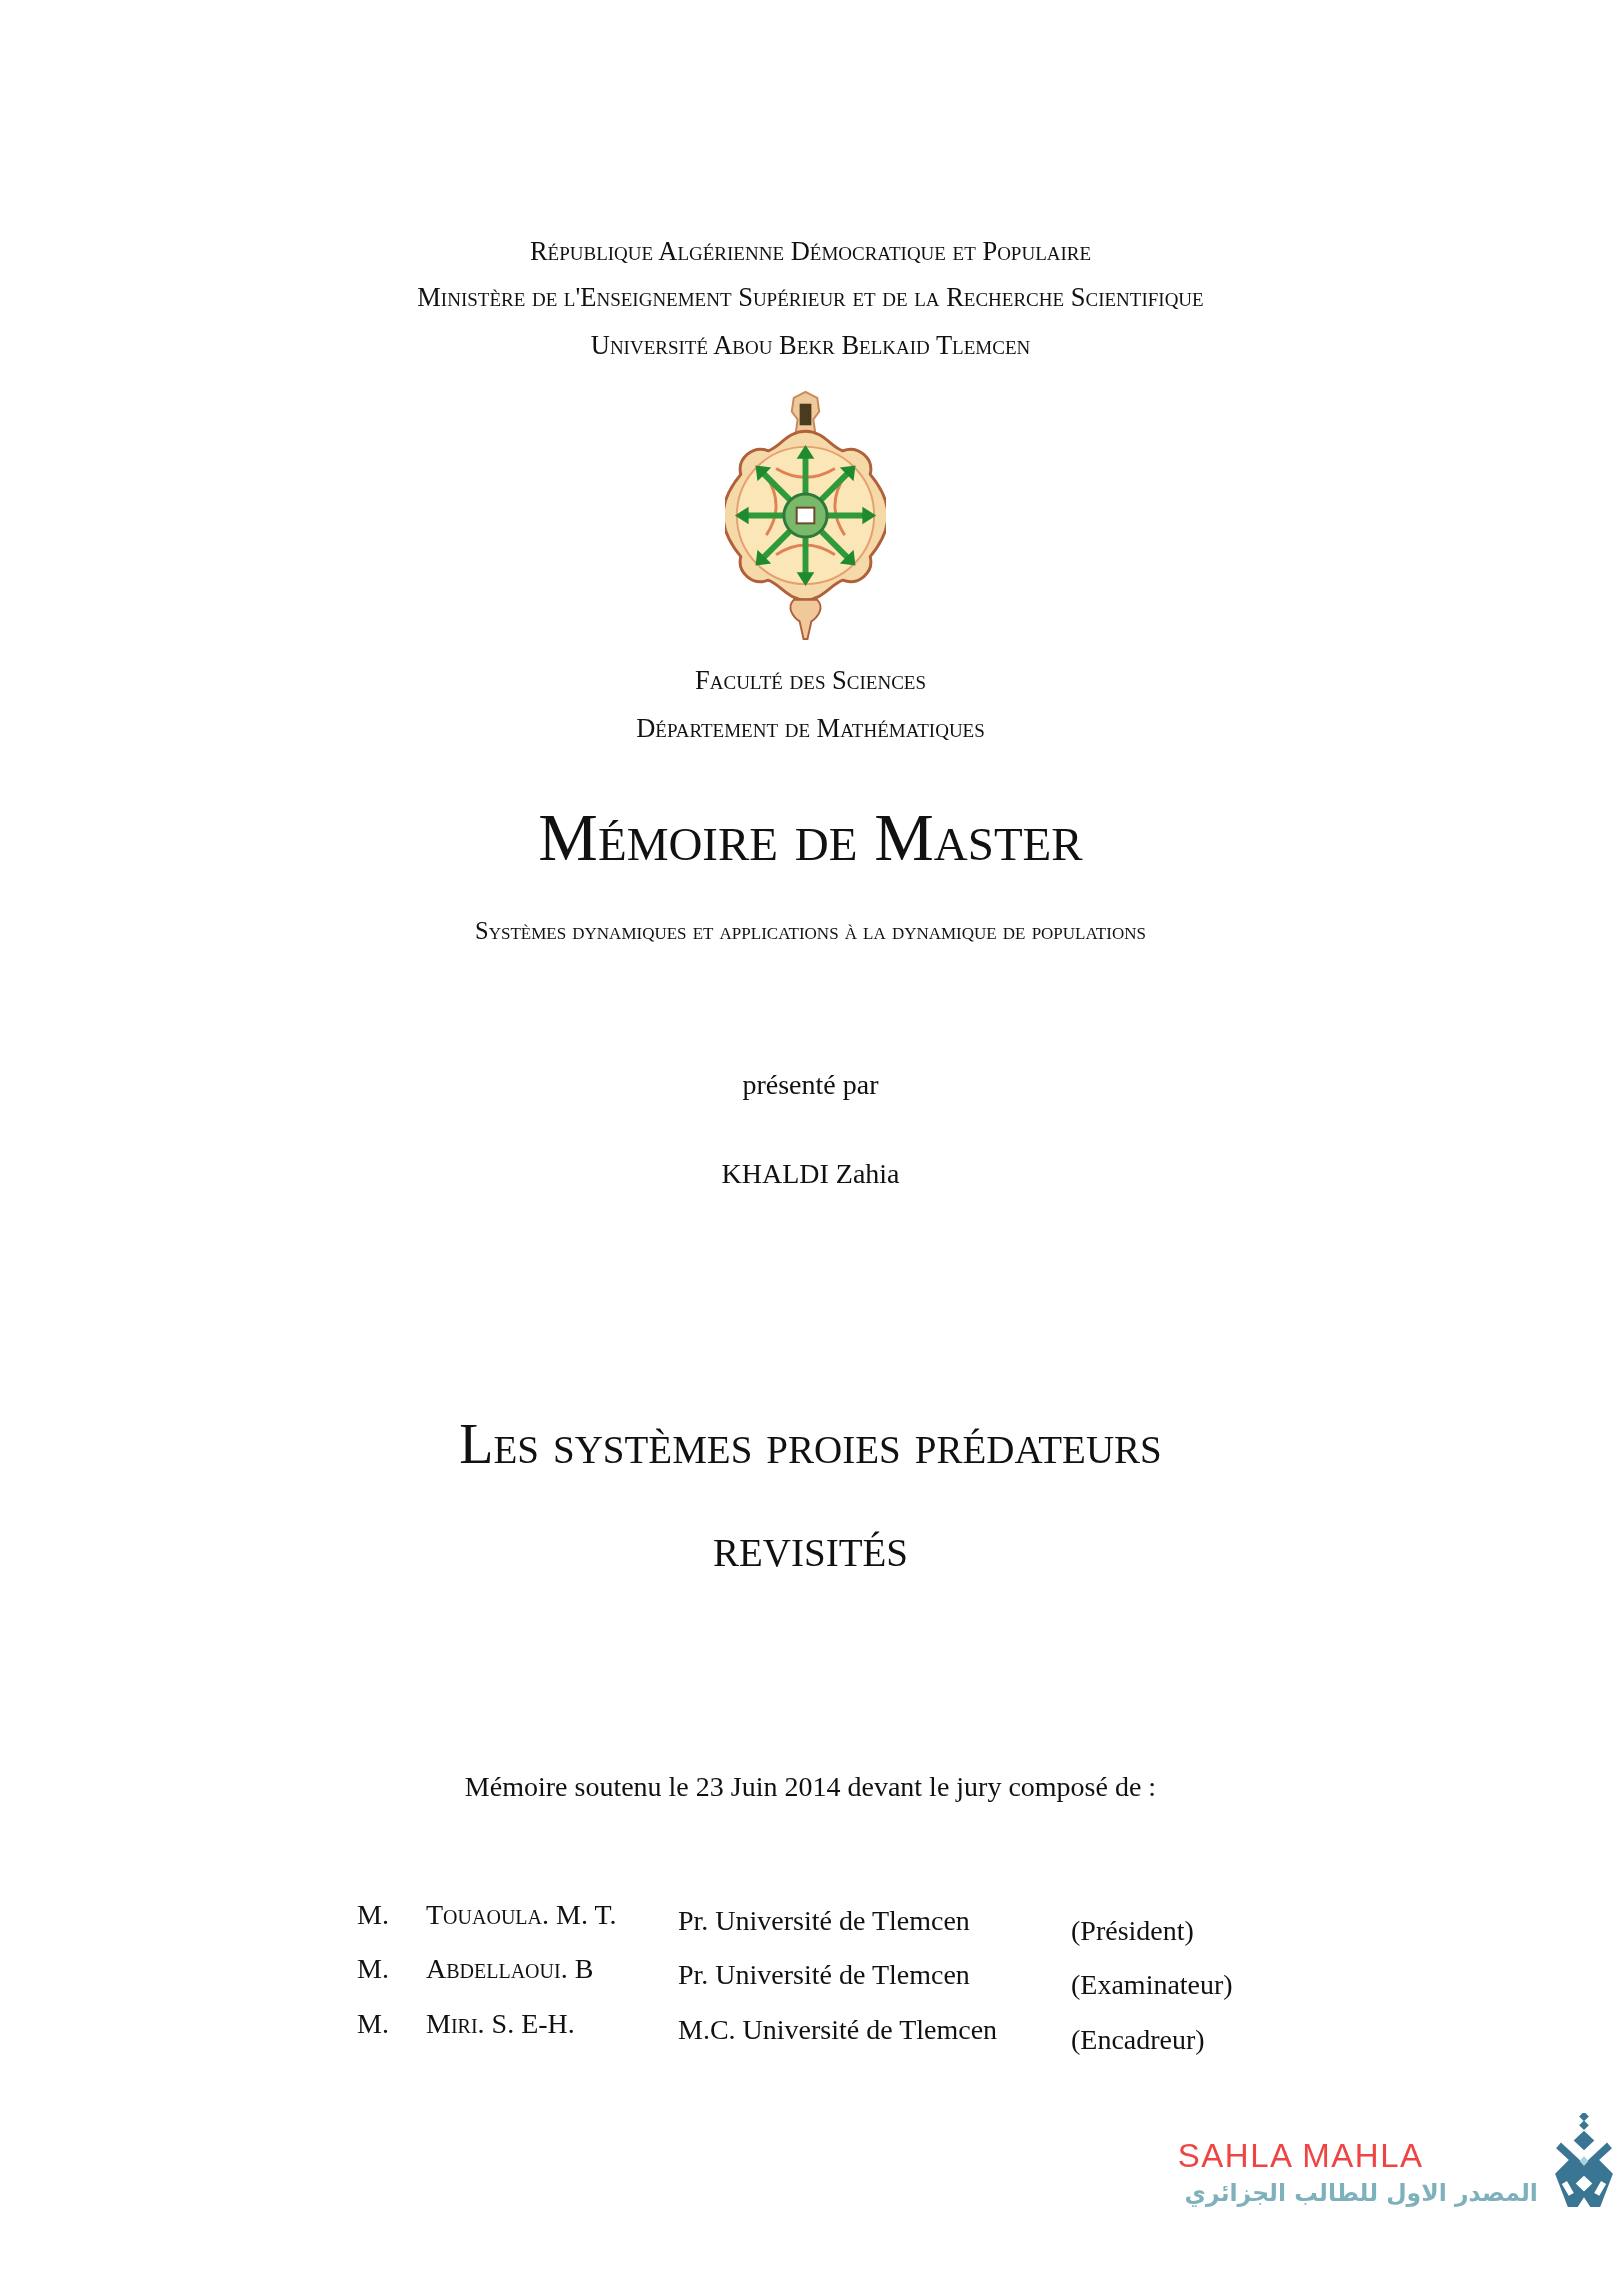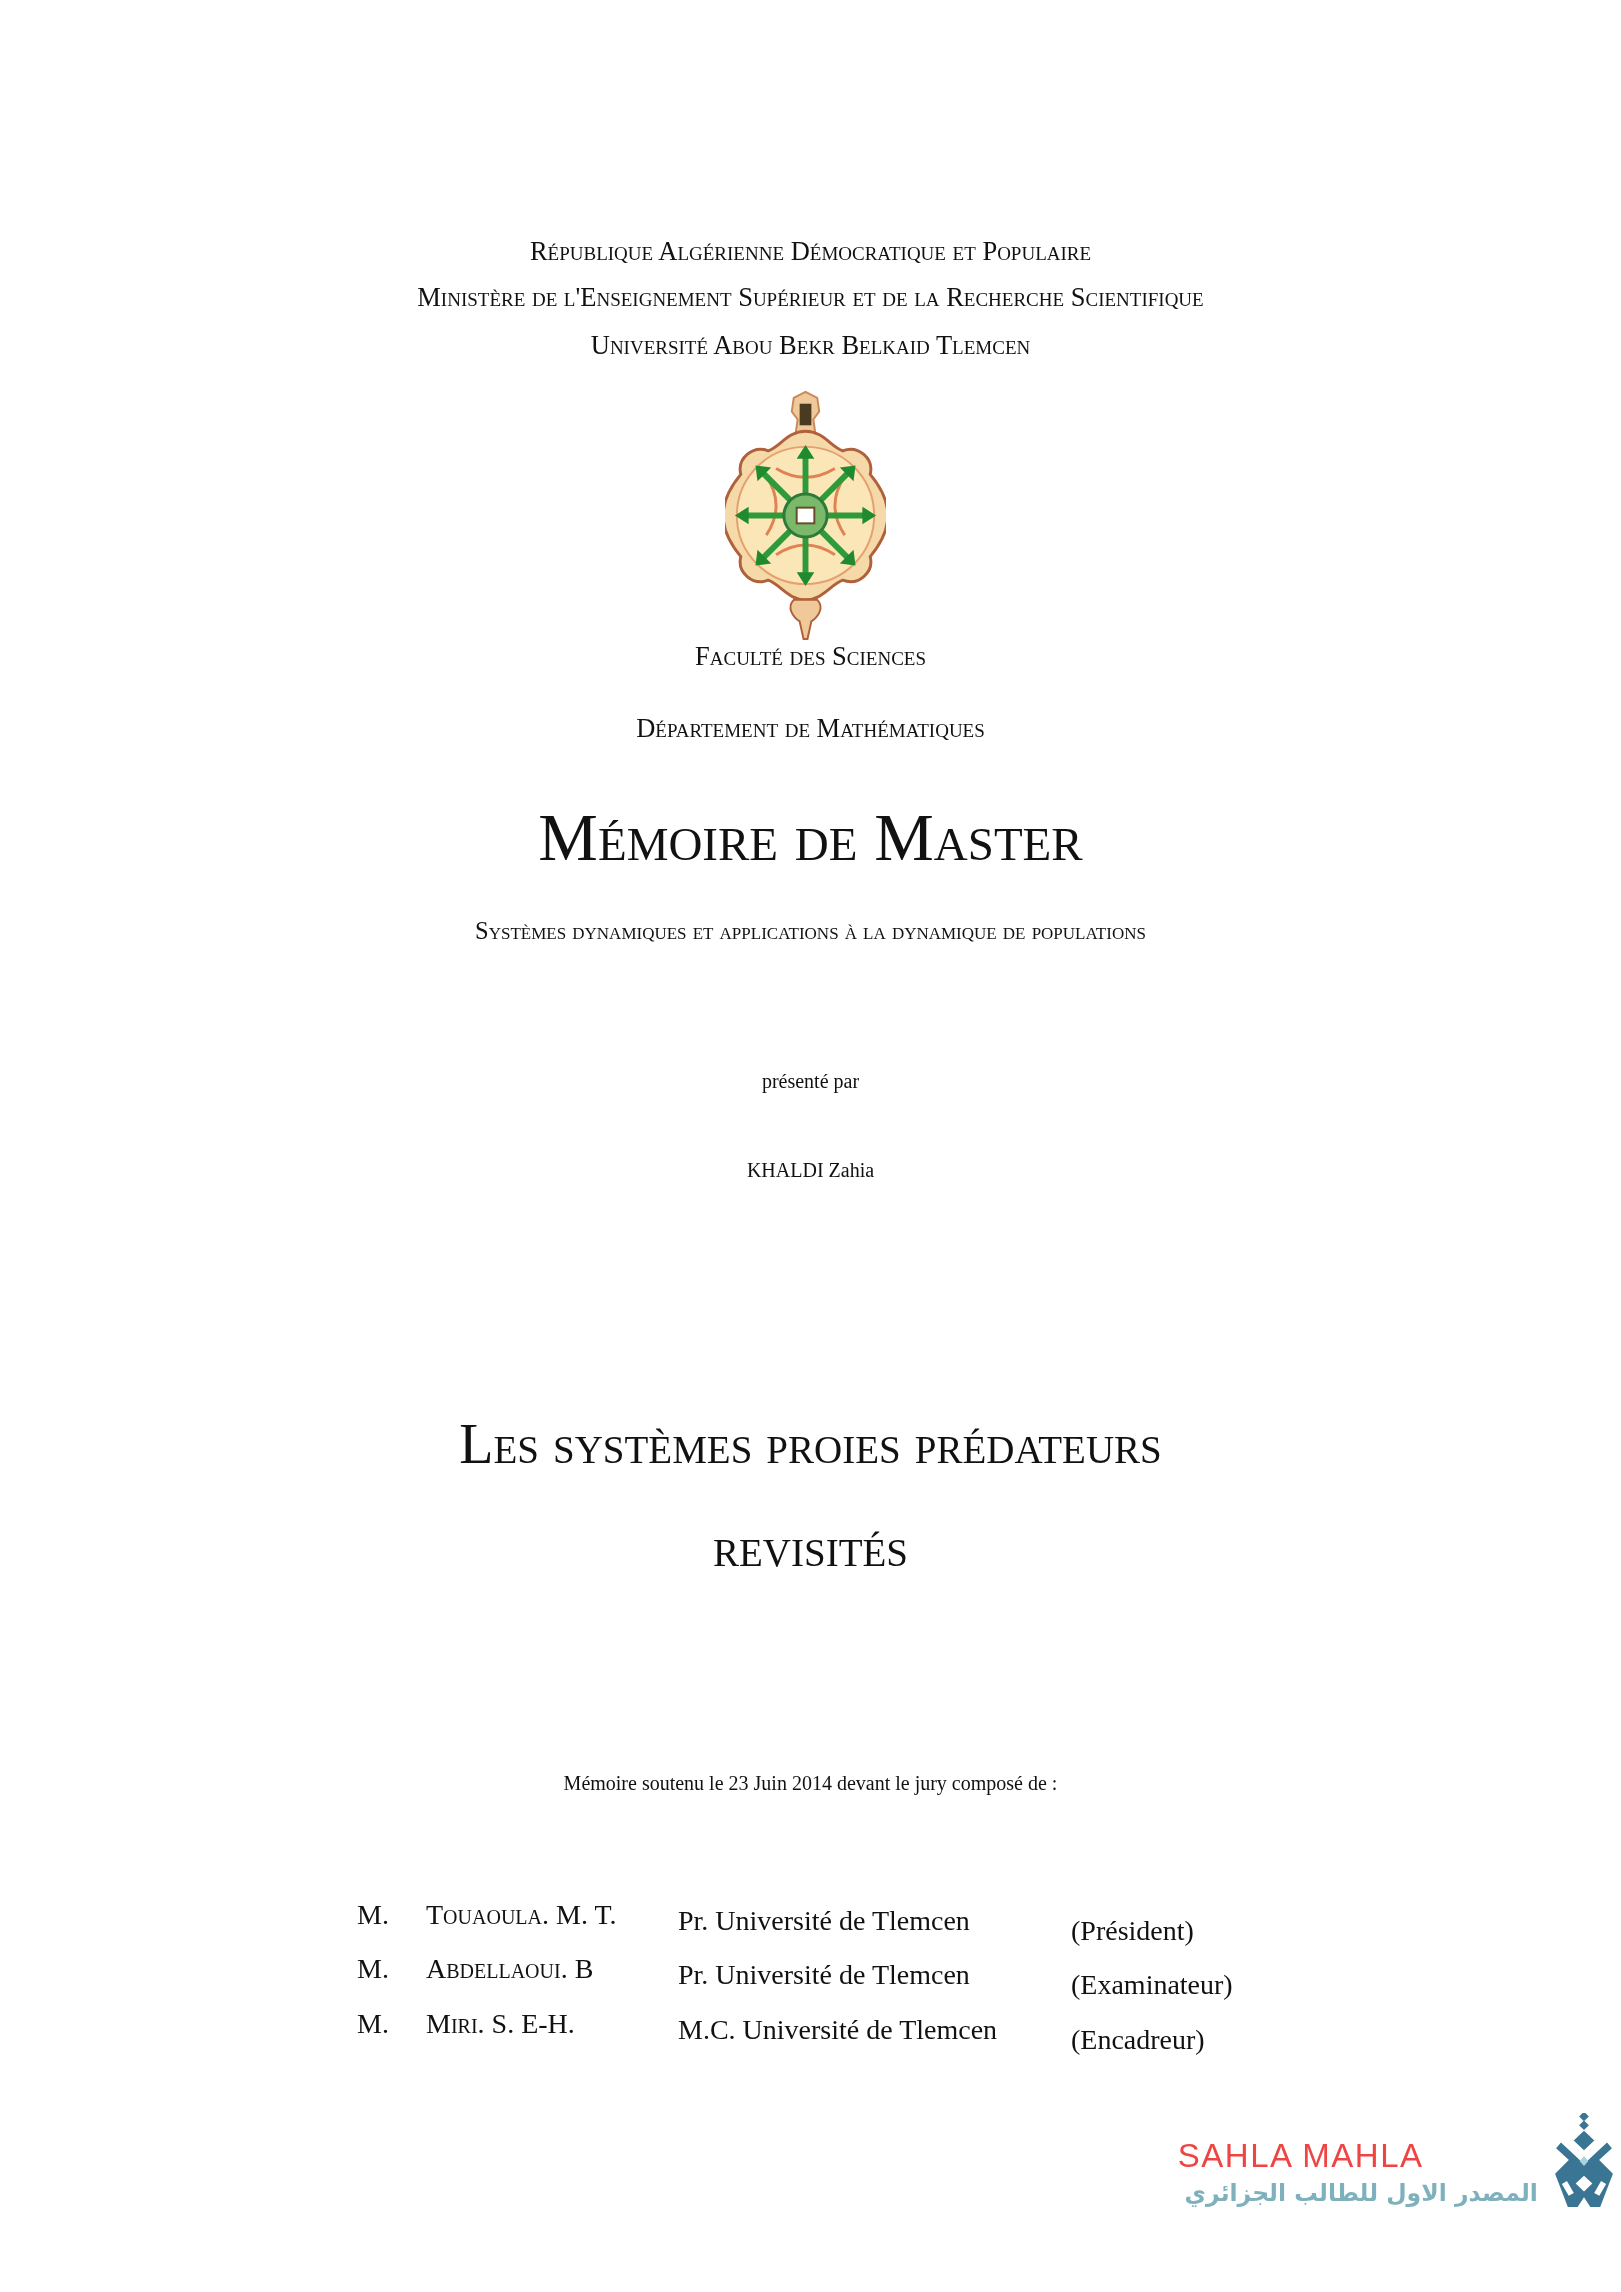--- a/index.html
+++ b/index.html
@@ -3,21 +3,21 @@
 <meta charset="utf-8">
 <style>
   html, body { margin: 0; padding: 0; background: #ffffff; }
   body { width: 1621px; height: 2293px; position: relative; overflow: hidden;
          font-family: "Liberation Serif", "DejaVu Serif", serif; color: #111111; }
   .line { position: absolute; left: 0; width: 1621px; text-align: center; line-height: 1; white-space: nowrap; }
   .sc { font-variant: small-caps; }
   .hdr { font-size: 26.5px; }
   .title { font-size: 67px; }
   .subtitle { font-size: 24.5px; }
-  .body30 { font-size: 20px; }
+  .body30 { font-size: 28px; }
   .thesis { font-size: 56px; }
   .jury-row { position: absolute; left: 0; width: 1621px; height: 29px; font-size: 28px; line-height: 1; white-space: nowrap; }
   .jury-row span { position: absolute; top: 0; }
   .c-civ { left: 357px; }
   .c-name { left: 426px; }
   .c-affil { left: 678px; margin-top: 6px; }
   .c-role { left: 1071px; margin-top: 16px; }
   .logo { position: absolute; left: 725px; top: 390px; width: 161px; height: 251px; }
   .wm { position: absolute; left: 1166px; top: 2098px; width: 455px; height: 127px; }
   .wm-title { position: absolute; left: 11.8px; top: 41px; font-family: "Liberation Sans", "DejaVu Sans", sans-serif;
@@ -63,21 +63,21 @@
       <polygon points="-51,51 -35,49 -49,35"></polygon>
         <polygon points="51,51 49,35 35,49"></polygon>
     </g>
     <circle r="22" fill="#7ab86a" stroke="#2e7a3a" stroke-width="3"></circle>
     <rect x="-9" y="-8" width="18" height="16" fill="#ffffff" stroke="#6a4a2a" stroke-width="2"></rect>
   </g>
 
   <path d="M70 214 C62 222 70 232 76 236 L80 254 L84 254 L88 236 C94 232 102 222 94 214 Z" fill="#f0c99a" stroke="#b0603a" stroke-width="2"></path>
 </svg>
 
-<div class="line hdr sc" style="top:643px">Faculté des Sciences</div>
+<div class="line hdr sc" style="top:667px">Faculté des Sciences</div>
 <div class="line hdr sc" style="top:715px">Département de Mathématiques</div>
 
 <div class="line title sc" style="top:804px">Mémoire de Master</div>
 <div class="line subtitle sc" style="top:919px">Systèmes dynamiques et applications à la dynamique de populations</div>
 
 <div class="line body30" style="top:1071px">présenté par</div>
 <div class="line body30" style="top:1160px">KHALDI Zahia</div>
 
 <div class="line thesis sc" style="top:1416px">Les systèmes proies prédateurs</div>
 <div class="line thesis sc" style="top:1519px">revisités</div>

